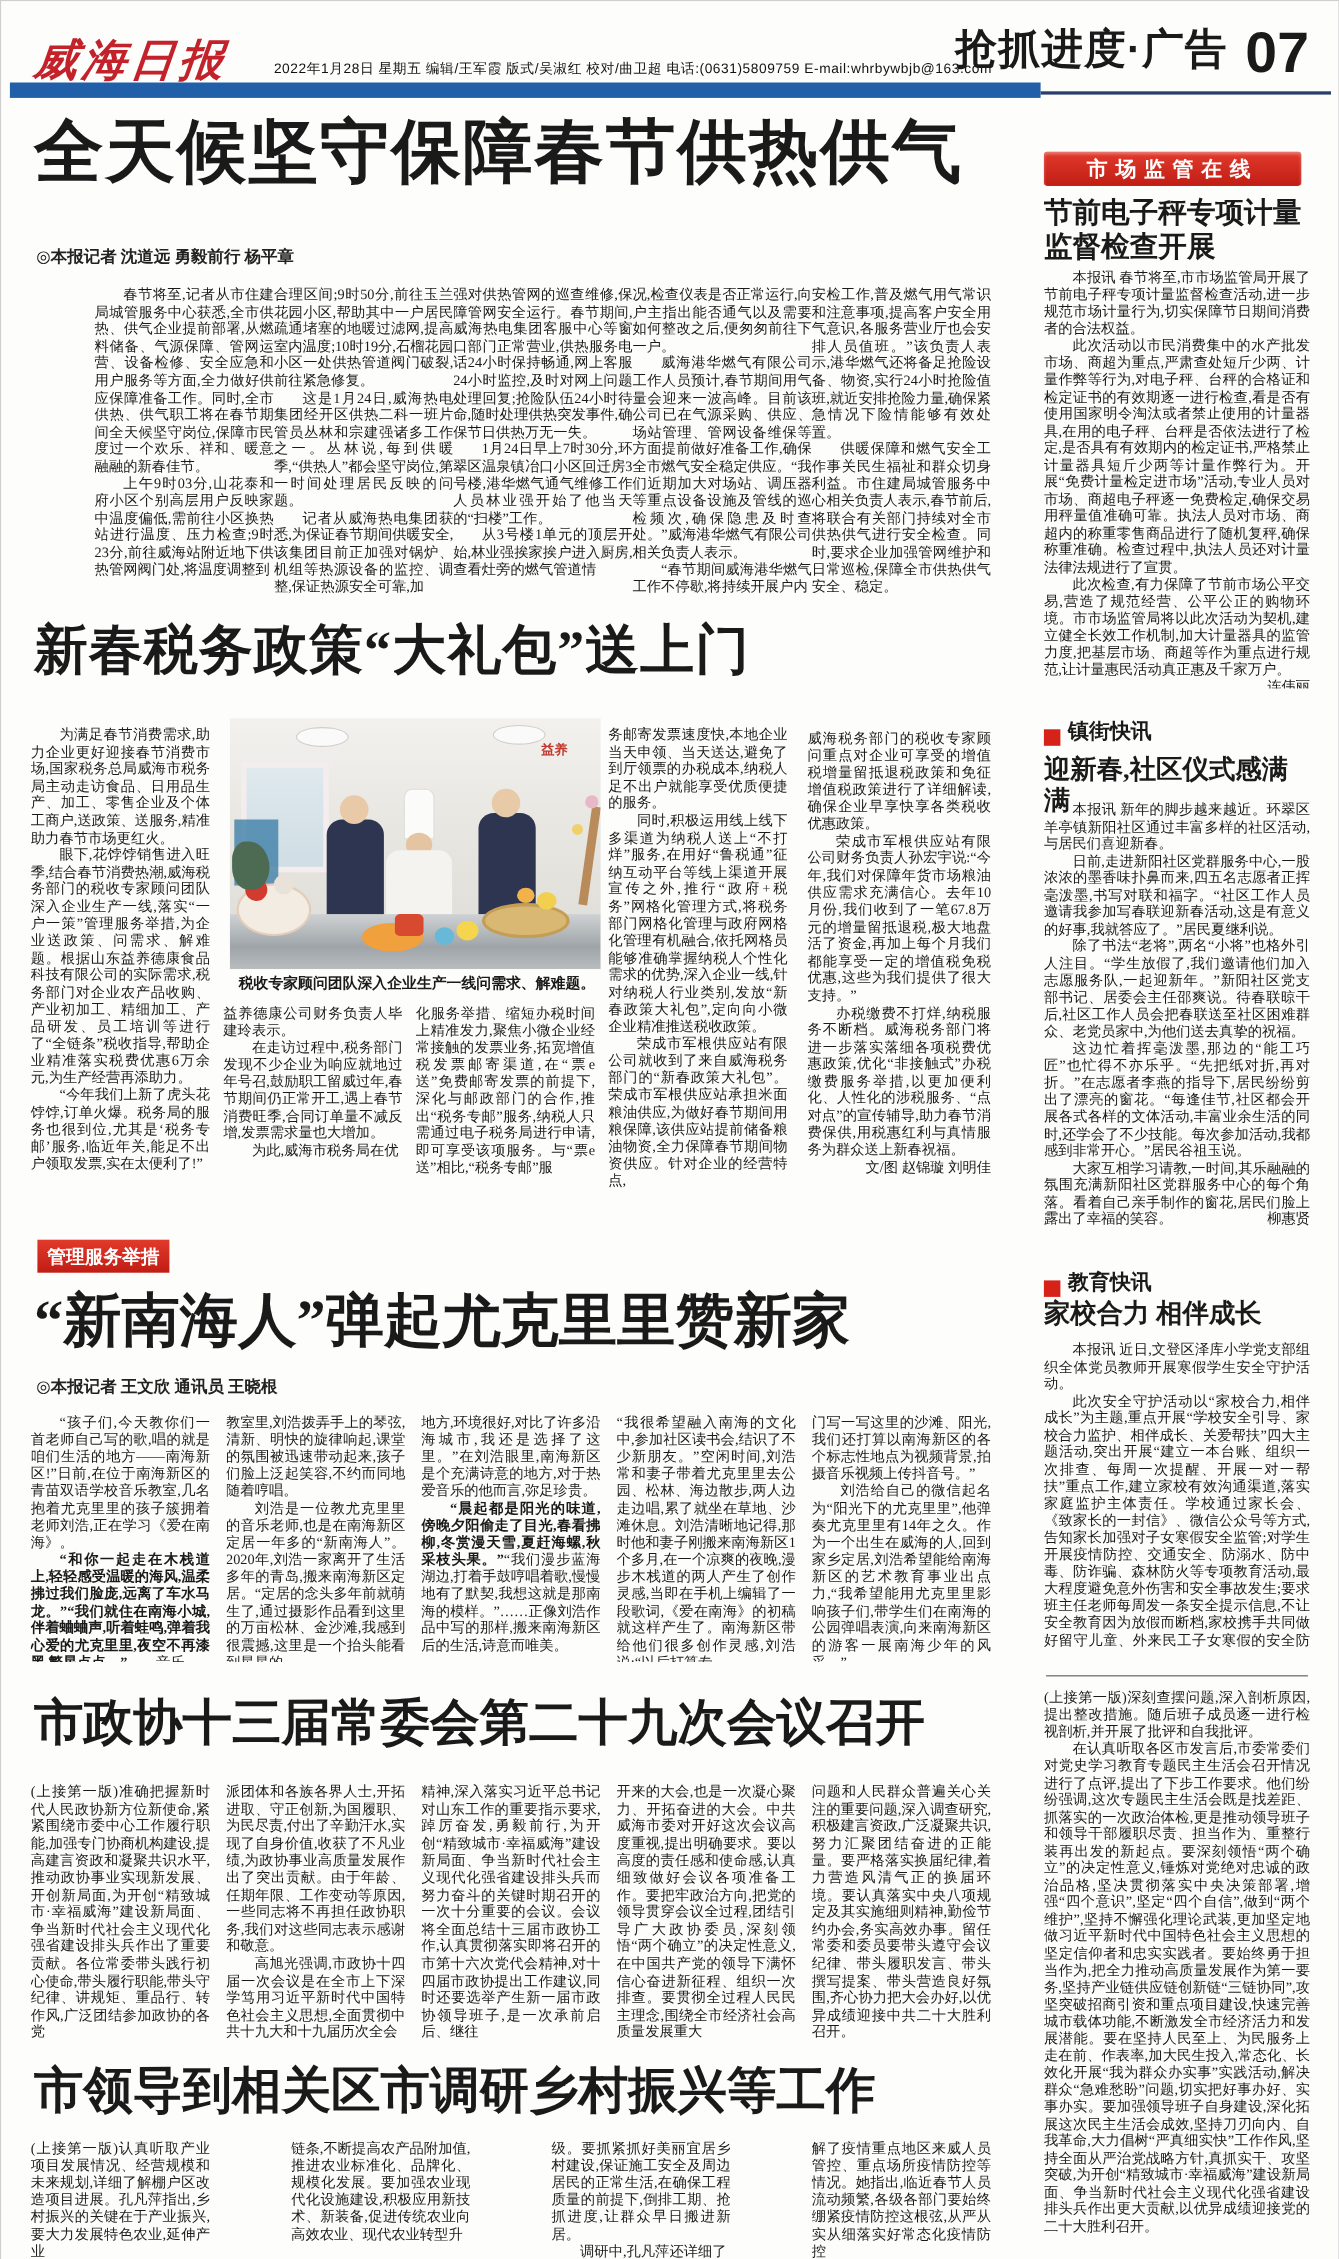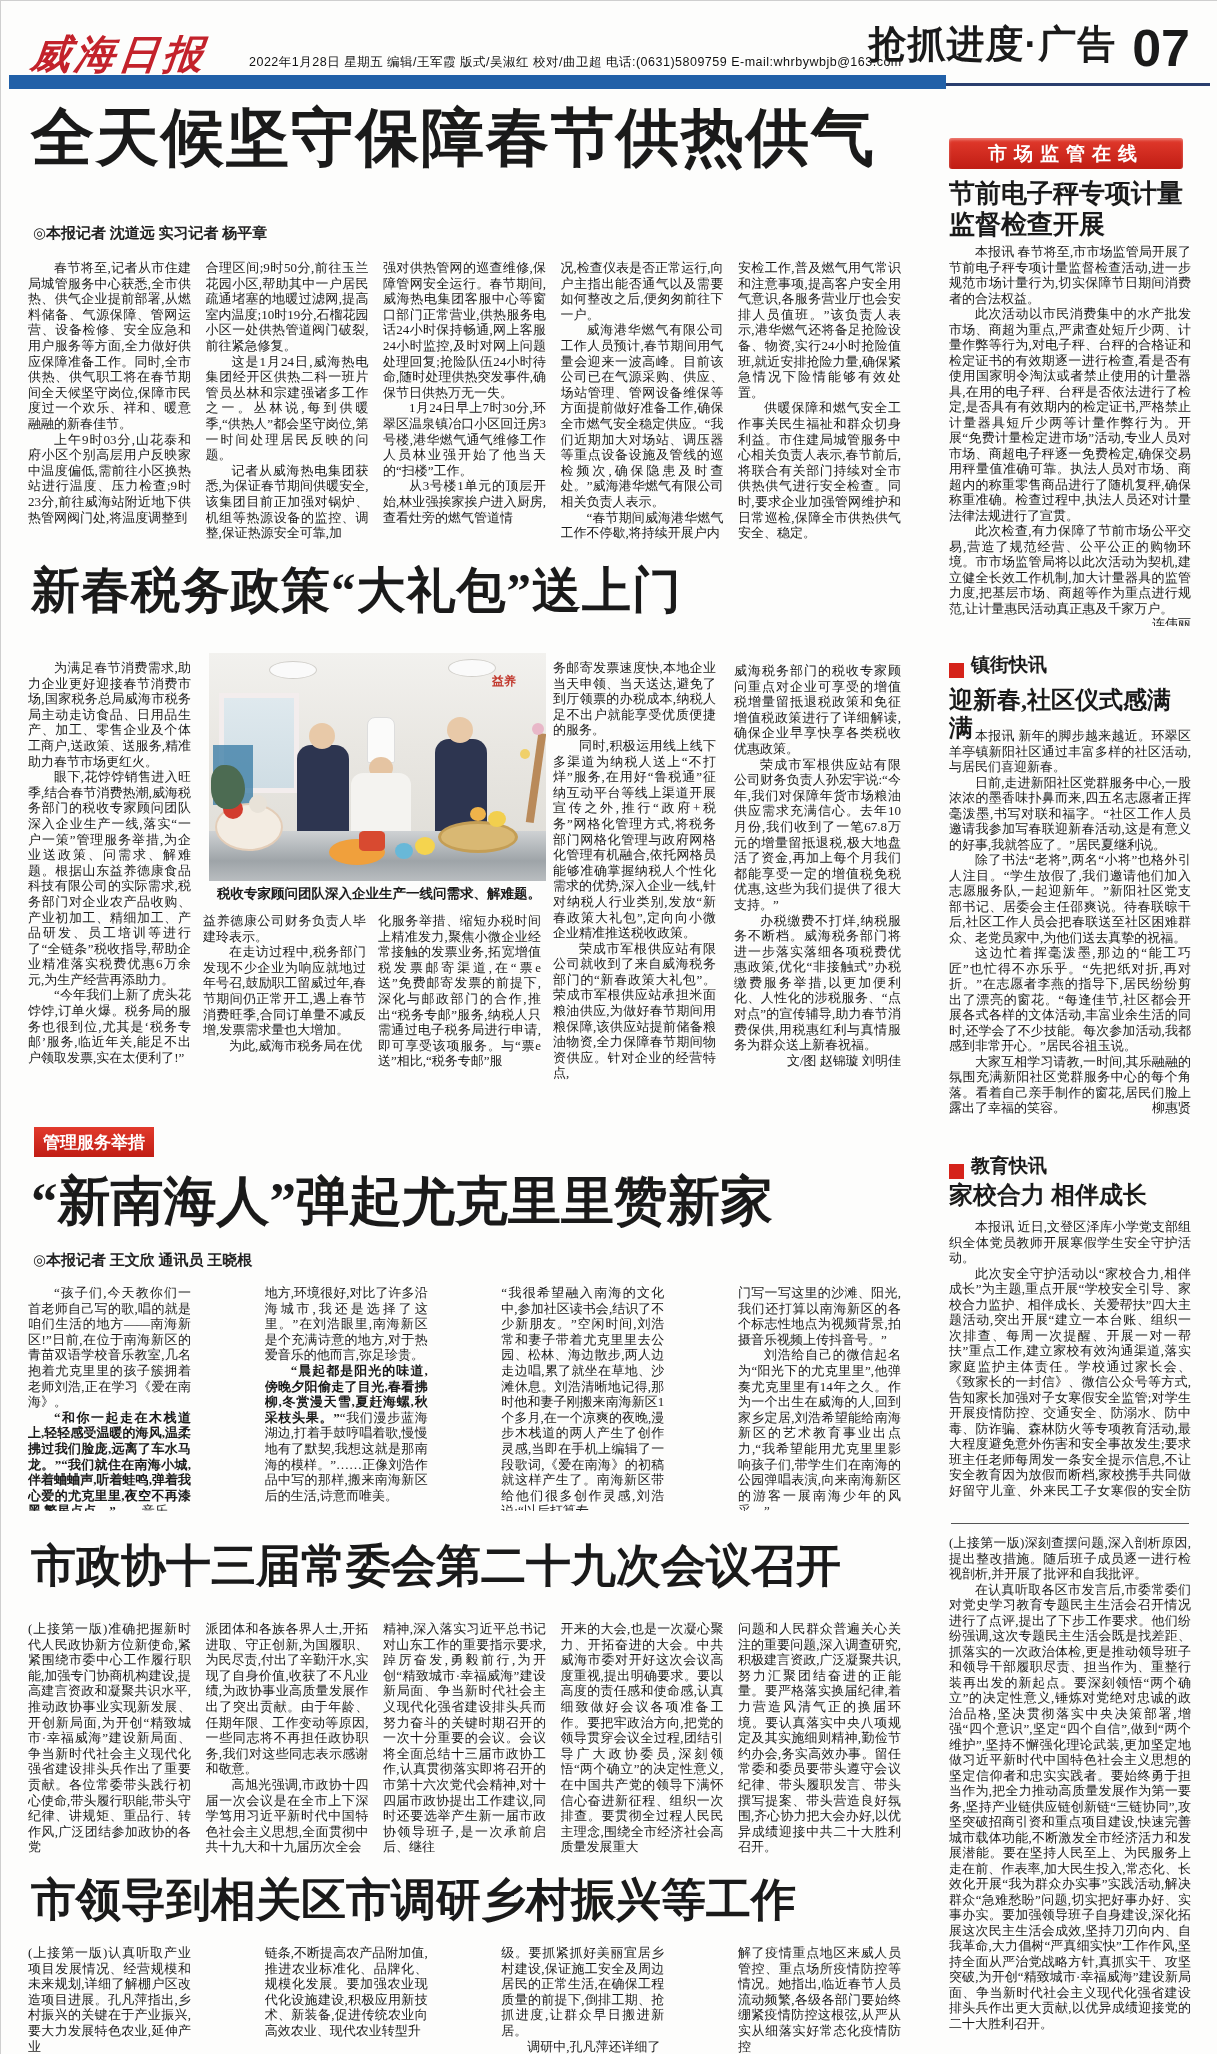--- a/index.html
+++ b/index.html
@@ -65,22 +65,22 @@
   <div class="abs" id="masthead">威海日报</div>
   <div class="abs" id="dateline">2022年1月28日  星期五  编辑/王军霞  版式/吴淑红  校对/曲卫超  电话:(0631)5809759  E-mail:whrbywbjb@163.com</div>
   <div class="abs" id="pagetitle">
     <span id="sectionname">抢抓进度·广告</span>
     <span id="pagenum">07</span>
   </div>
   <div class="abs" id="bluebar"></div>
   <div class="abs" id="bluetick"></div>
 
   <div class="abs headline" style="left:30px;top:104px;font-size:63px;letter-spacing:2px;">全天候坚守保障春节供热供气</div>
-  <div class="abs byline" style="left:32px;top:223px;">◎本报记者 沈道远 实习记者 杨平章</div>
-  <div class="abs cols" style="left:27px;top:259px;width:873px;height:290px;">
+  <div class="abs byline" style="left:32px;top:223px;">◎本报记者 沈道远 勇毅前行 杨平章</div>
+  <div class="abs cols" style="left:27px;top:259px;width:873px;height:290px;justify-content:flex-end;">
     <div class="ncol">
         <p class="para ind"><span>春节将至,记者从市住建局城管服务中心获悉,全市供热、供气企业提前部署,从燃料储备、气源保障、管网运营、设备检修、安全应急和用户服务等方面,全力做好供应保障准备工作。同时,全市供热、供气职工将在春节期间全天候坚守岗位,保障市民度过一个欢乐、祥和、暖意融融的新春佳节。</span></p>
         <p class="para ind"><span>上午9时03分,山花泰和府小区个别高层用户反映家中温度偏低,需前往小区换热站进行温度、压力检查;9时23分,前往威海站附近地下供热管网阀门处,将温度调整到</span></p>
       </div>
     <div class="ncol">
         <p class="para"><span>合理区间;9时50分,前往玉兰花园小区,帮助其中一户居民疏通堵塞的地暖过滤网,提高室内温度;10时19分,石榴花园小区一处供热管道阀门破裂,前往紧急修复。</span></p>
         <p class="para ind"><span>这是1月24日,威海热电集团经开区供热二科一班片管员丛林和宗建强诸多工作之一。丛林说,每到供暖季,“供热人”都会坚守岗位,第一时间处理居民反映的问题。</span></p>
         <p class="para ind"><span>记者从威海热电集团获悉,为保证春节期间供暖安全,该集团目前正加强对锅炉、机组等热源设备的监控、调整,保证热源安全可靠,加</span></p>
       </div>
     <div class="ncol">
@@ -159,20 +159,24 @@
 
   <div class="abs redbox" style="left:33px;top:1126px;width:120px;height:30px;font-size:17px;">管理服务举措</div>
   <div class="abs headline" style="left:30px;top:1172px;font-size:53px;">“新南海人”弹起尤克里里赞新家</div>
   <div class="abs byline" style="left:32px;top:1250px;">◎本报记者 王文欣 通讯员 王晓根</div>
   <div class="abs cols" style="left:27px;top:1284px;width:873px;height:226px;">
     <div class="ncol">
         <p class="para ind"><span>“孩子们,今天教你们一首老师自己写的歌,唱的就是咱们生活的地方——南海新区!”日前,在位于南海新区的青苗双语学校音乐教室,几名抱着尤克里里的孩子簇拥着老师刘浩,正在学习《爱在南海》。</span></p>
         <p class="para ind"><span style="font-weight: 700;">“和你一起走在木栈道上,轻轻感受温暖的海风,温柔拂过我们脸庞,远离了车水马龙。”“我们就住在南海小城,伴着蛐蛐声,听着蛙鸣,弹着我心爱的尤克里里,夜空不再漆黑,繁星点点。”</span><span>……音乐</span></p>
       </div>
     <div class="ncol">
+        <p class="para"><span>教室里,刘浩拨弄手上的琴弦,清新、明快的旋律响起,课堂的氛围被迅速带动起来,孩子们脸上泛起笑容,不约而同地随着哼唱。</span></p>
+        <p class="para ind"><span>刘浩是一位教尤克里里的音乐老师,也是在南海新区定居一年多的“新南海人”。2020年,刘浩一家离开了生活多年的青岛,搬来南海新区定居。“定居的念头多年前就萌生了,通过摄影作品看到这里的万亩松林、金沙滩,我感到很震撼,这里是一个抬头能看到星星的</span></p>
+      </div>
+    <div class="ncol">
         <p class="para"><span>地方,环境很好,对比了许多沿海城市,我还是选择了这里。”在刘浩眼里,南海新区是个充满诗意的地方,对于热爱音乐的他而言,弥足珍贵。</span></p>
         <p class="para ind"><span style="font-weight: 700;">“晨起都是阳光的味道,傍晚夕阳偷走了目光,春看拂柳,冬赏漫天雪,夏赶海螺,秋采枝头果。”</span><span>“我们漫步蓝海湖边,打着手鼓哼唱着歌,慢慢地有了默契,我想这就是那南海的模样。”……正像刘浩作品中写的那样,搬来南海新区后的生活,诗意而唯美。</span></p>
       </div>
     <div class="ncol">
         <p class="para"><span>“我很希望融入南海的文化中,参加社区读书会,结识了不少新朋友。”空闲时间,刘浩常和妻子带着尤克里里去公园、松林、海边散步,两人边走边唱,累了就坐在草地、沙滩休息。刘浩清晰地记得,那时他和妻子刚搬来南海新区1个多月,在一个凉爽的夜晚,漫步木栈道的两人产生了创作灵感,当即在手机上编辑了一段歌词,《爱在南海》的初稿就这样产生了。南海新区带给他们很多创作灵感,刘浩说:“以后打算专</span></p>
       </div>
     <div class="ncol">
         <p class="para"><span>门写一写这里的沙滩、阳光,我们还打算以南海新区的各个标志性地点为视频背景,拍摄音乐视频上传抖音号。”</span></p>
         <p class="para ind"><span>刘浩给自己的微信起名为“阳光下的尤克里里”,他弹奏尤克里里有14年之久。作为一个出生在威海的人,回到家乡定居,刘浩希望能给南海新区的艺术教育事业出点力,“我希望能用尤克里里影响孩子们,带学生们在南海的公园弹唱表演,向来南海新区的游客一展南海少年的风采。”</span></p>
       </div>

